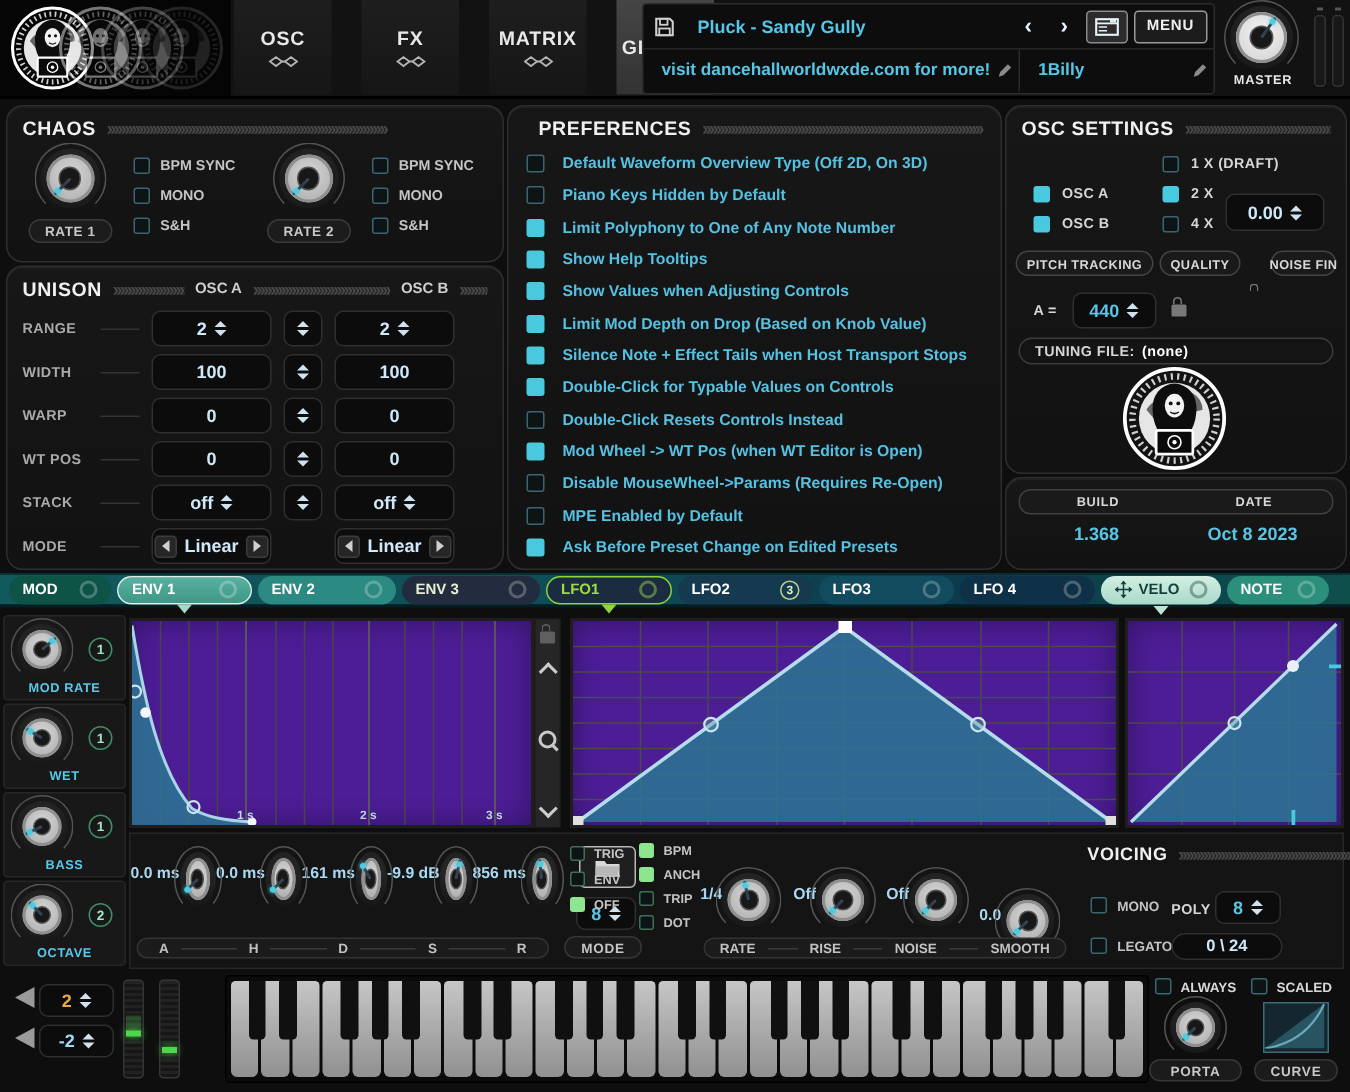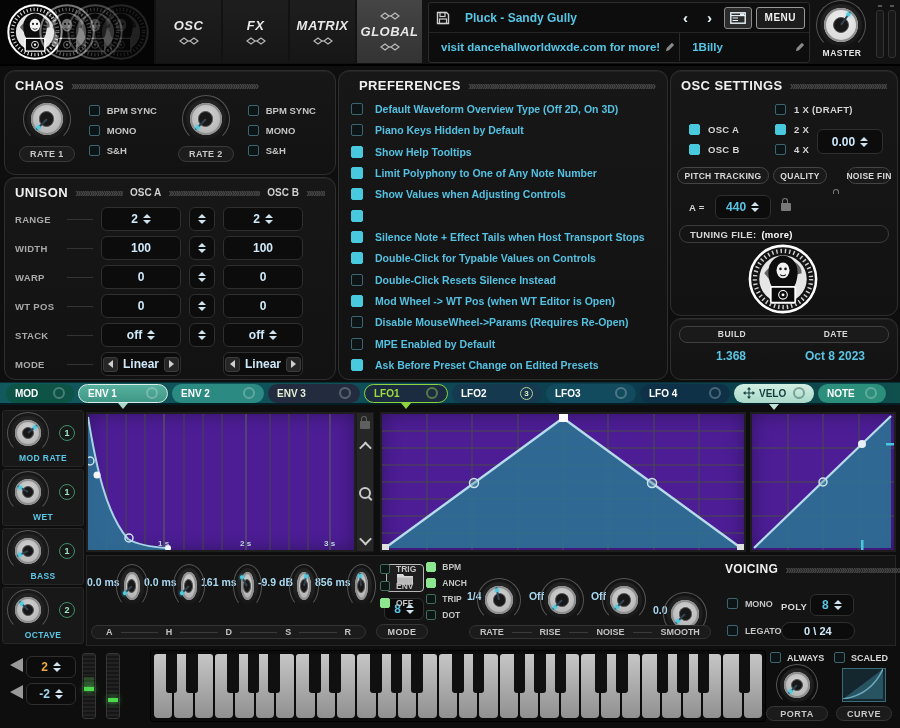--- a/index.html
+++ b/index.html
@@ -47,21 +47,21 @@
   .ltr.r{border-left:5px solid #d0d0d0;}
   .sqbtn{width:13px;height:13px;border-radius:3px;background:#262626;border:1px solid #3c3c3c;
          display:flex;align-items:center;justify-content:center;flex:none;}
   .lock{width:10px;height:8px;background:#787878;border-radius:1px;position:relative;flex:none;}
   .lock::before{content:"";position:absolute;left:1px;top:-5px;width:6px;height:5px;box-sizing:border-box;
     border:1.5px solid #787878;border-bottom:none;border-radius:3px 3px 0 0;}
   
   #topbar{position:absolute;left:0;top:0;width:900px;height:64px;background:#121212;border-bottom:2px solid #000;}
   #logo{position:absolute;left:0;top:0;width:154px;height:64px;background:#050505;overflow:hidden;}
   #logo svg{position:absolute;top:3px;}
-  #maintabs{position:absolute;left:156px;top:0;height:63px;display:flex;gap:2px;font-style:italic;}
+  #maintabs{position:absolute;left:156px;top:0;height:63px;display:flex;gap:20px;}
   .mtab{width:65px;height:63px;background:linear-gradient(180deg,#1e1e1e,#161616);display:flex;flex-direction:column;
         align-items:center;justify-content:center;gap:4px;}
   .mtab .lbl{color:#e8e8e8;font-weight:bold;font-size:13px;letter-spacing:.5px;}
   .mtab.active{background:linear-gradient(180deg,#454545,#333);}
   .inf{opacity:.85}
   #presetbox{position:absolute;left:428px;top:2px;width:380px;height:59px;background:#0d0d0d;
              border:1px solid #2c2c2c;border-radius:3px;}
   #prow1{display:flex;align-items:center;height:29px;border-bottom:1px solid #262626;padding:0 4px;gap:4px;}
   #prow2{display:flex;align-items:center;height:28px;padding:0 4px;gap:4px;}
   .cyantxt{color:#56c6e6;font-weight:bold;font-size:12px;white-space:nowrap;}
@@ -513,44 +513,45 @@
         <div class="prefrow">
           <span class="cb"></span>
           <span class="preflbl">Default Waveform Overview Type (Off 2D, On 3D)</span>
         </div>
         <div class="prefrow">
           <span class="cb"></span>
           <span class="preflbl">Piano Keys Hidden by Default</span>
         </div>
         <div class="prefrow">
           <span class="cb on"></span>
+          <span class="preflbl">Limit Polyphony to One of Any Note Number</span>
+        </div>
+        <div class="prefrow">
+          <span class="cb on"></span>
           <span class="preflbl">Show Help Tooltips</span>
-        </div>
-        <div class="prefrow">
-          <span class="cb on"></span>
-          <span class="preflbl">Limit Polyphony to One of Any Note Number</span>
         </div>
         <div class="prefrow">
           <span class="cb on"></span>
           <span class="preflbl">Show Values when Adjusting Controls</span>
         </div>
         <div class="prefrow">
           <span class="cb on"></span>
+          <span class="preflbl">Limit Mod Depth on Drop (Based on Knob Value)</span>
         </div>
         <div class="prefrow">
           <span class="cb on"></span>
           <span class="preflbl">Silence Note + Effect Tails when Host Transport Stops</span>
         </div>
         <div class="prefrow">
           <span class="cb on"></span>
           <span class="preflbl">Double-Click for Typable Values on Controls</span>
         </div>
         <div class="prefrow">
           <span class="cb"></span>
-          <span class="preflbl">Double-Click Resets Silence Instead</span>
+          <span class="preflbl">Double-Click Resets Controls Instead</span>
         </div>
         <div class="prefrow">
           <span class="cb on"></span>
           <span class="preflbl">Mod Wheel -&gt; WT Pos (when WT Editor is Open)</span>
         </div>
         <div class="prefrow">
           <span class="cb"></span>
           <span class="preflbl">Disable MouseWheel-&gt;Params (Requires Re-Open)</span>
         </div>
         <div class="prefrow">
@@ -606,21 +607,21 @@
       <span style="color:#5ac4e4">440</span>
       <span class="arrcol">
             <span class="tri sm up"></span>
             <span class="tri sm dn"></span>
           </span>
     </span>
     <span class="lock"></span>
   </div>
   <div id="tuningpill">
     <span class="oslabel">TUNING FILE:</span>
-    <span class="oslabel" style="color:#fff">(more)</span>
+    <span class="oslabel" style="color:#fff">(none)</span>
   </div>
   <svg class="abs" style="left:76px;top:172px" width="72" height="72">
         <use href="#emblem"></use>
       </svg>
 </div>
 
 <div class="panel" id="buildpanel" style="left:670px;top:318px;width:226px;height:60px">
   <div class="bpill">
     <span>BUILD</span>
     <span>DATE</span>

